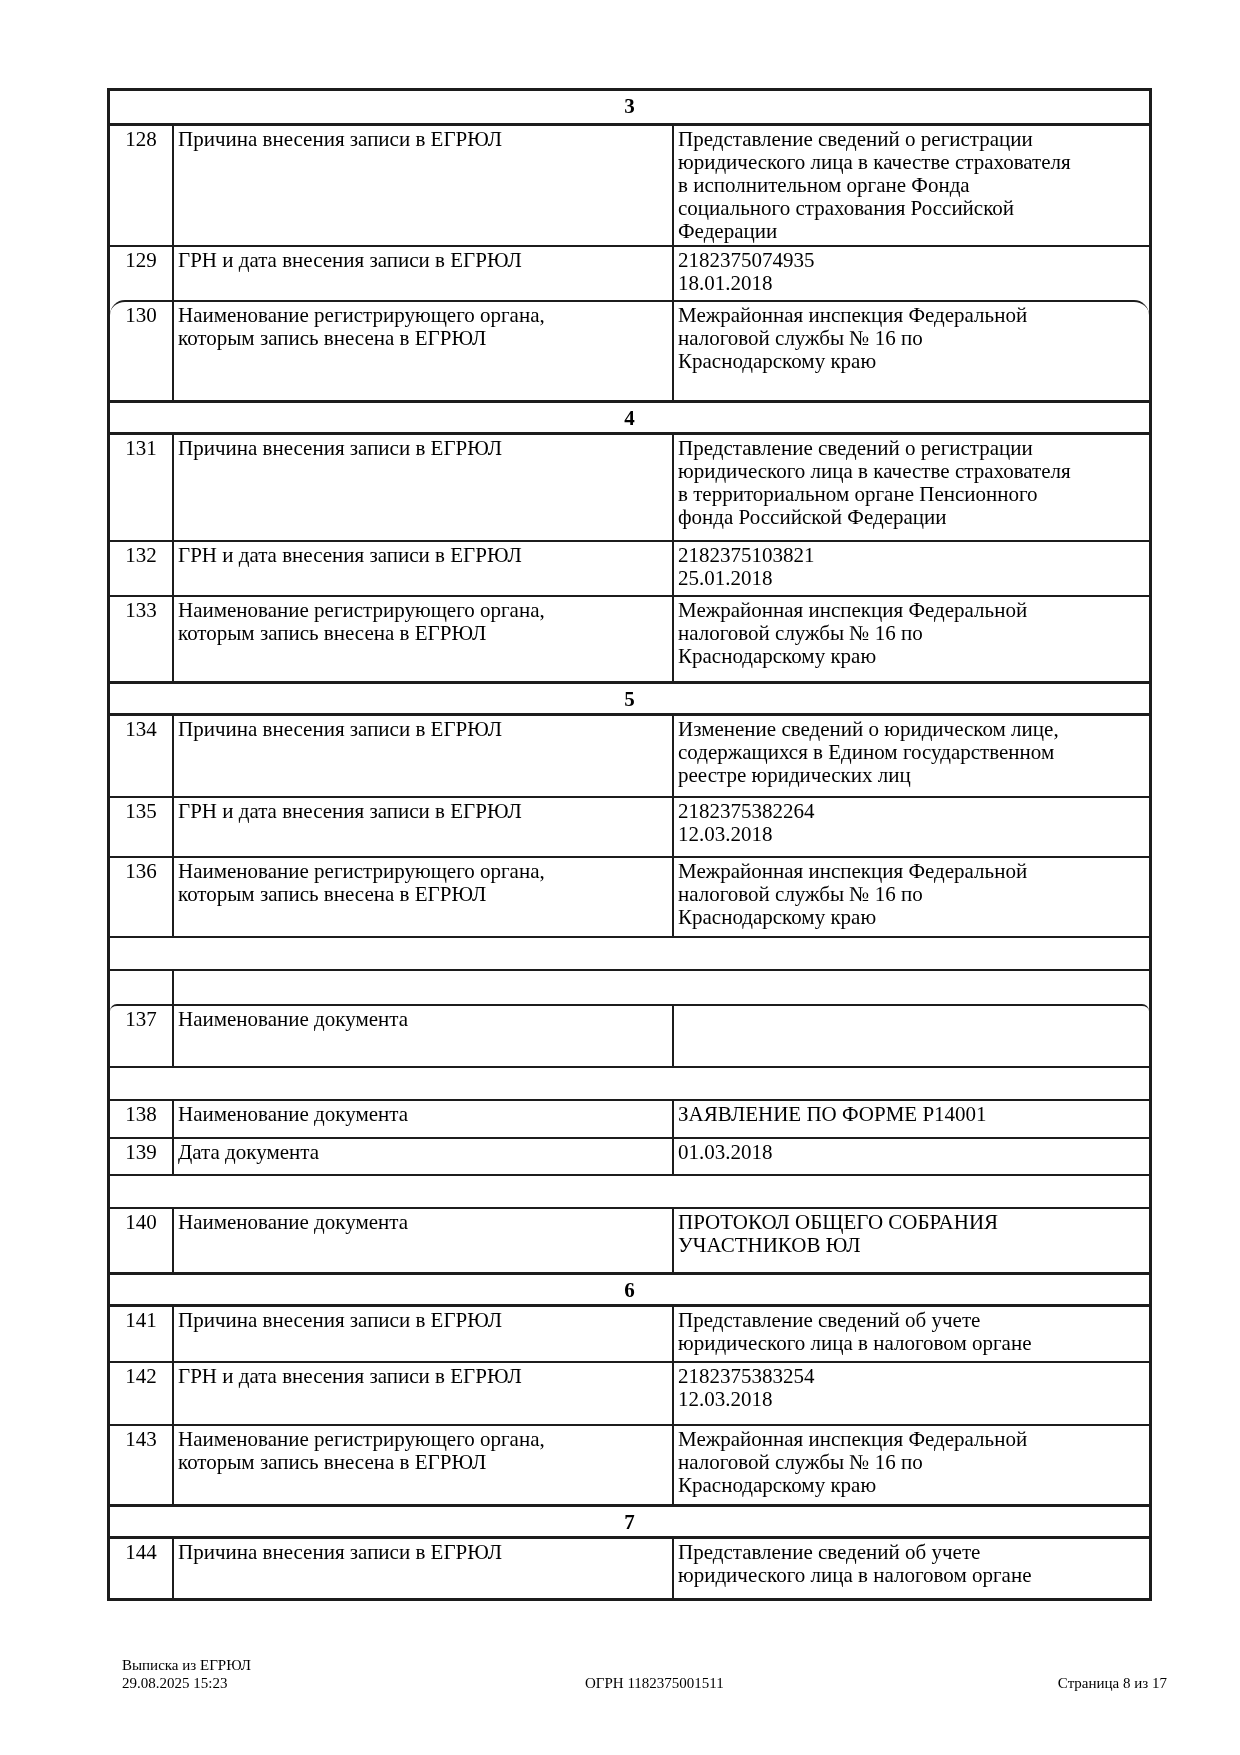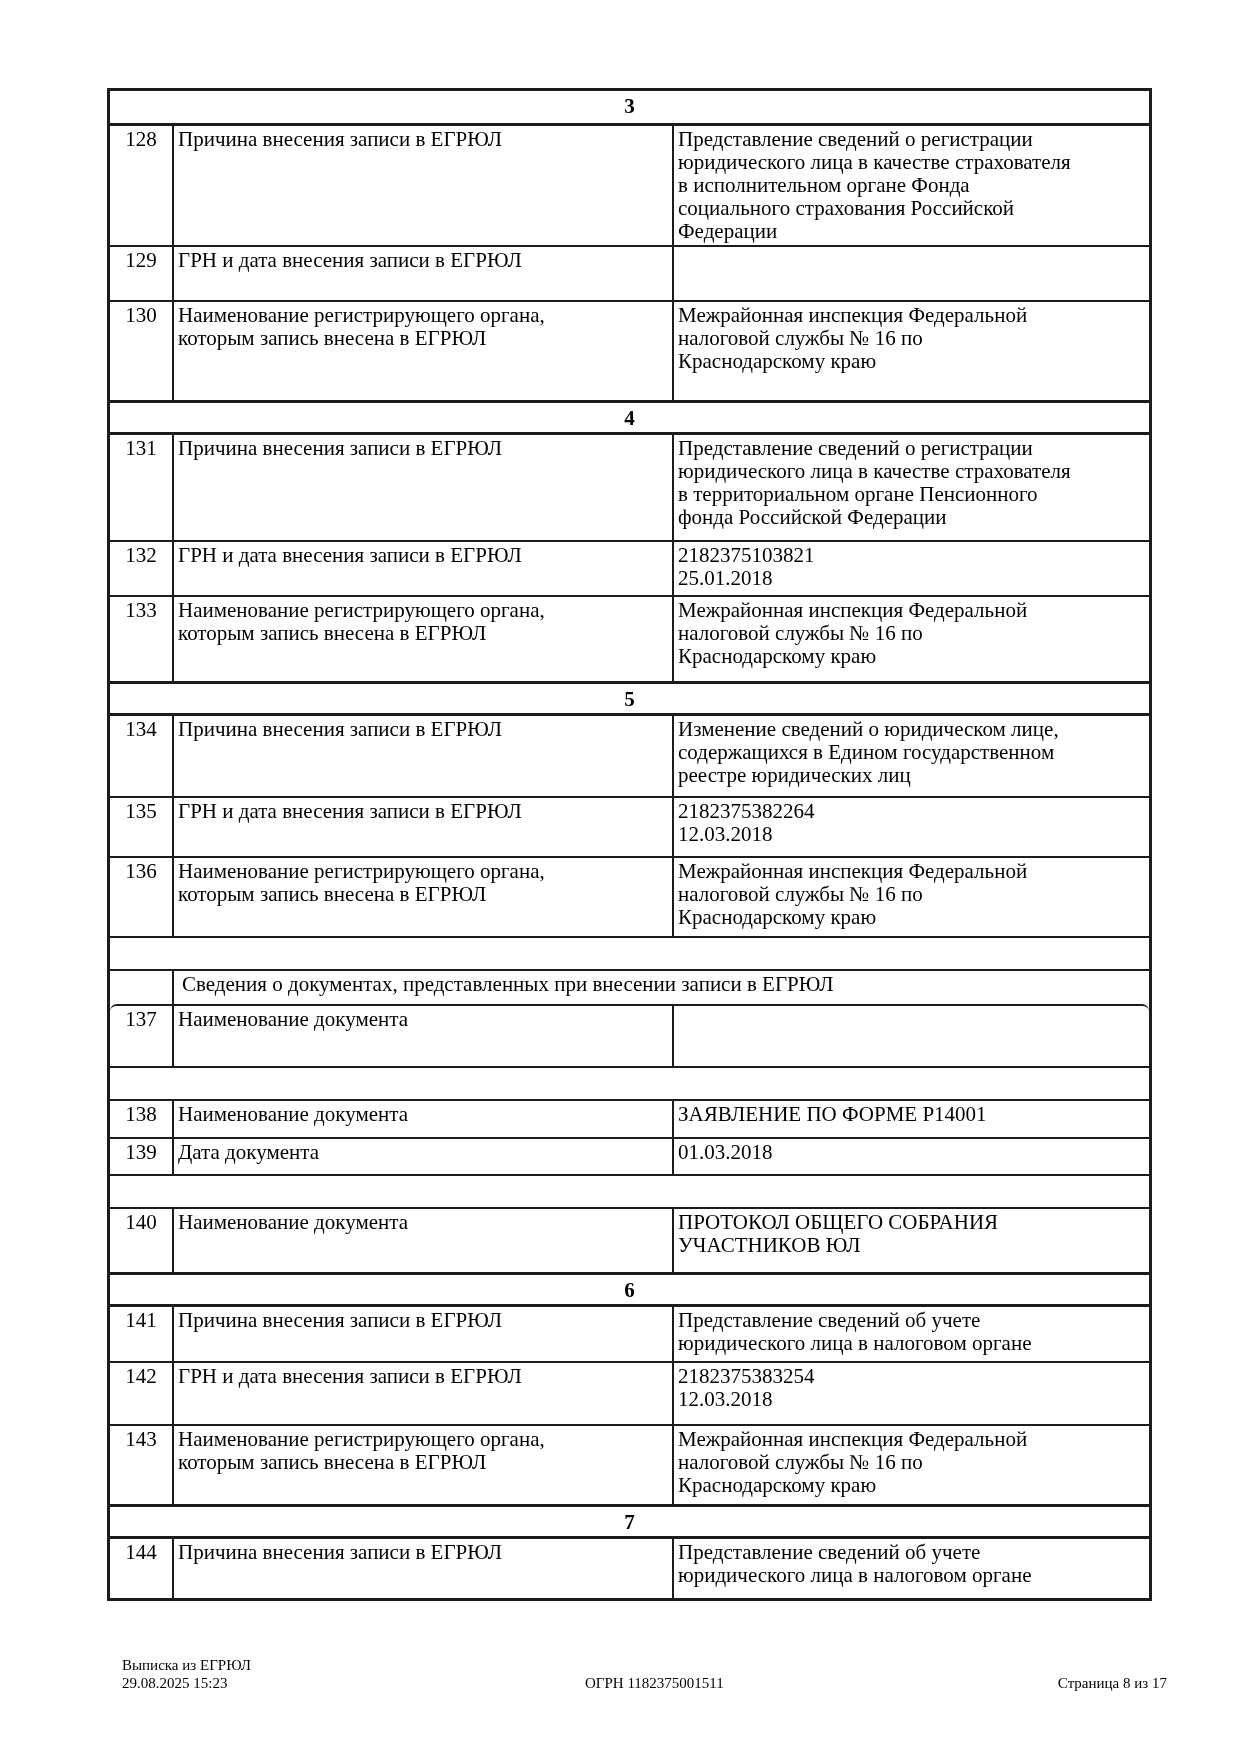--- a/index.html
+++ b/index.html
@@ -84,22 +84,24 @@
       <div class="cell label">Причина внесения записи в ЕГРЮЛ</div>
       <div class="cell value">Представление сведений о регистрации
 юридического лица в качестве страхователя
 в исполнительном органе Фонда
 социального страхования Российской
 Федерации</div>
     </div>
     <div class="row record" style="min-height: 55px;">
       <div class="cell num">129</div>
       <div class="cell label">ГРН и дата внесения записи в ЕГРЮЛ</div>
-    </div>
-    <div class="row record" style="min-height: 100px;">
+      <div class="cell value">2182375074935
+18.01.2018</div>
+    </div>
+    <div class="row record" style="min-height: 100px; border-radius: 15px;">
       <div class="cell num">130</div>
       <div class="cell label">Наименование регистрирующего органа,
 которым запись внесена в ЕГРЮЛ</div>
       <div class="cell value">Межрайонная инспекция Федеральной
 налоговой службы № 16 по
 Краснодарскому краю</div>
     </div>
     <div class="row section" style="min-height: 32px;">4</div>
     <div class="row record" style="min-height: 108px;">
       <div class="cell num">131</div>
@@ -141,21 +143,20 @@
       <div class="cell num">136</div>
       <div class="cell label">Наименование регистрирующего органа,
 которым запись внесена в ЕГРЮЛ</div>
       <div class="cell value">Межрайонная инспекция Федеральной
 налоговой службы № 16 по
 Краснодарскому краю</div>
     </div>
     <div class="row empty" style="min-height: 33px;"></div>
     <div class="row docs_header" style="min-height: 35px;">
       <div class="cell num"></div>
-      <div class="cell hdr-text">Сведения о документах, представленных при внесении записи в ЕГРЮЛ</div>
     </div>
     <div class="row record" style="min-height: 62px; border-radius: 7px;">
       <div class="cell num">137</div>
       <div class="cell label">Наименование документа</div>
     </div>
     <div class="row empty" style="min-height: 33px;"></div>
     <div class="row record" style="min-height: 38px;">
       <div class="cell num">138</div>
       <div class="cell label">Наименование документа</div>
       <div class="cell value">ЗАЯВЛЕНИЕ ПО ФОРМЕ Р14001</div>

